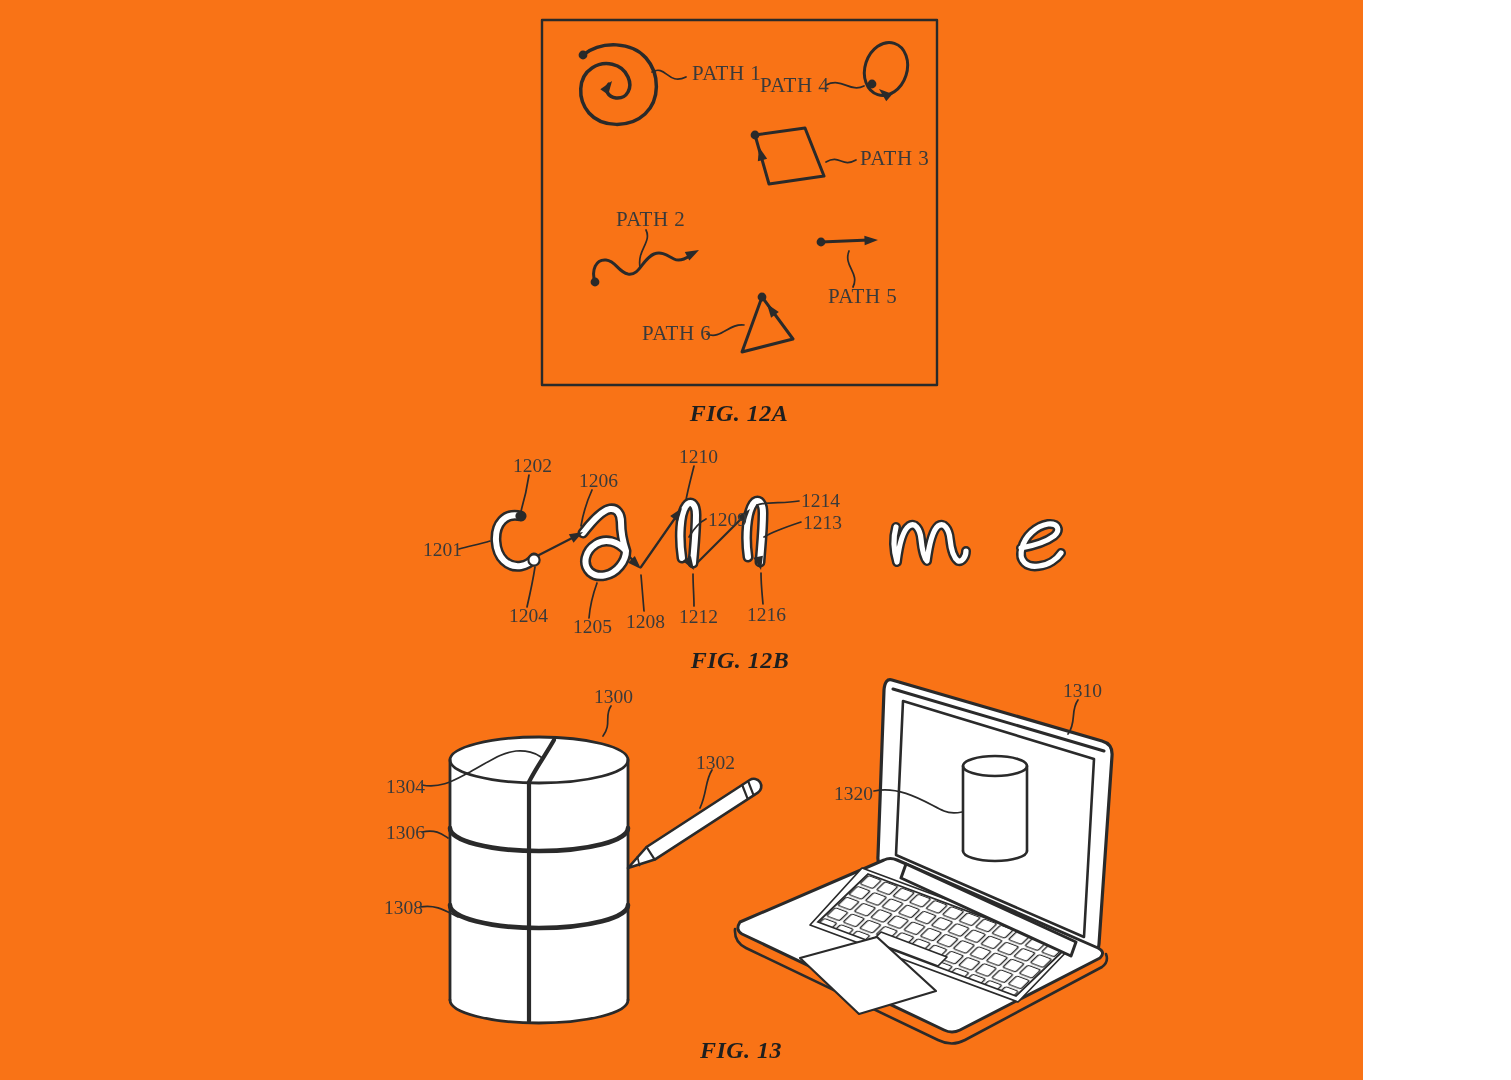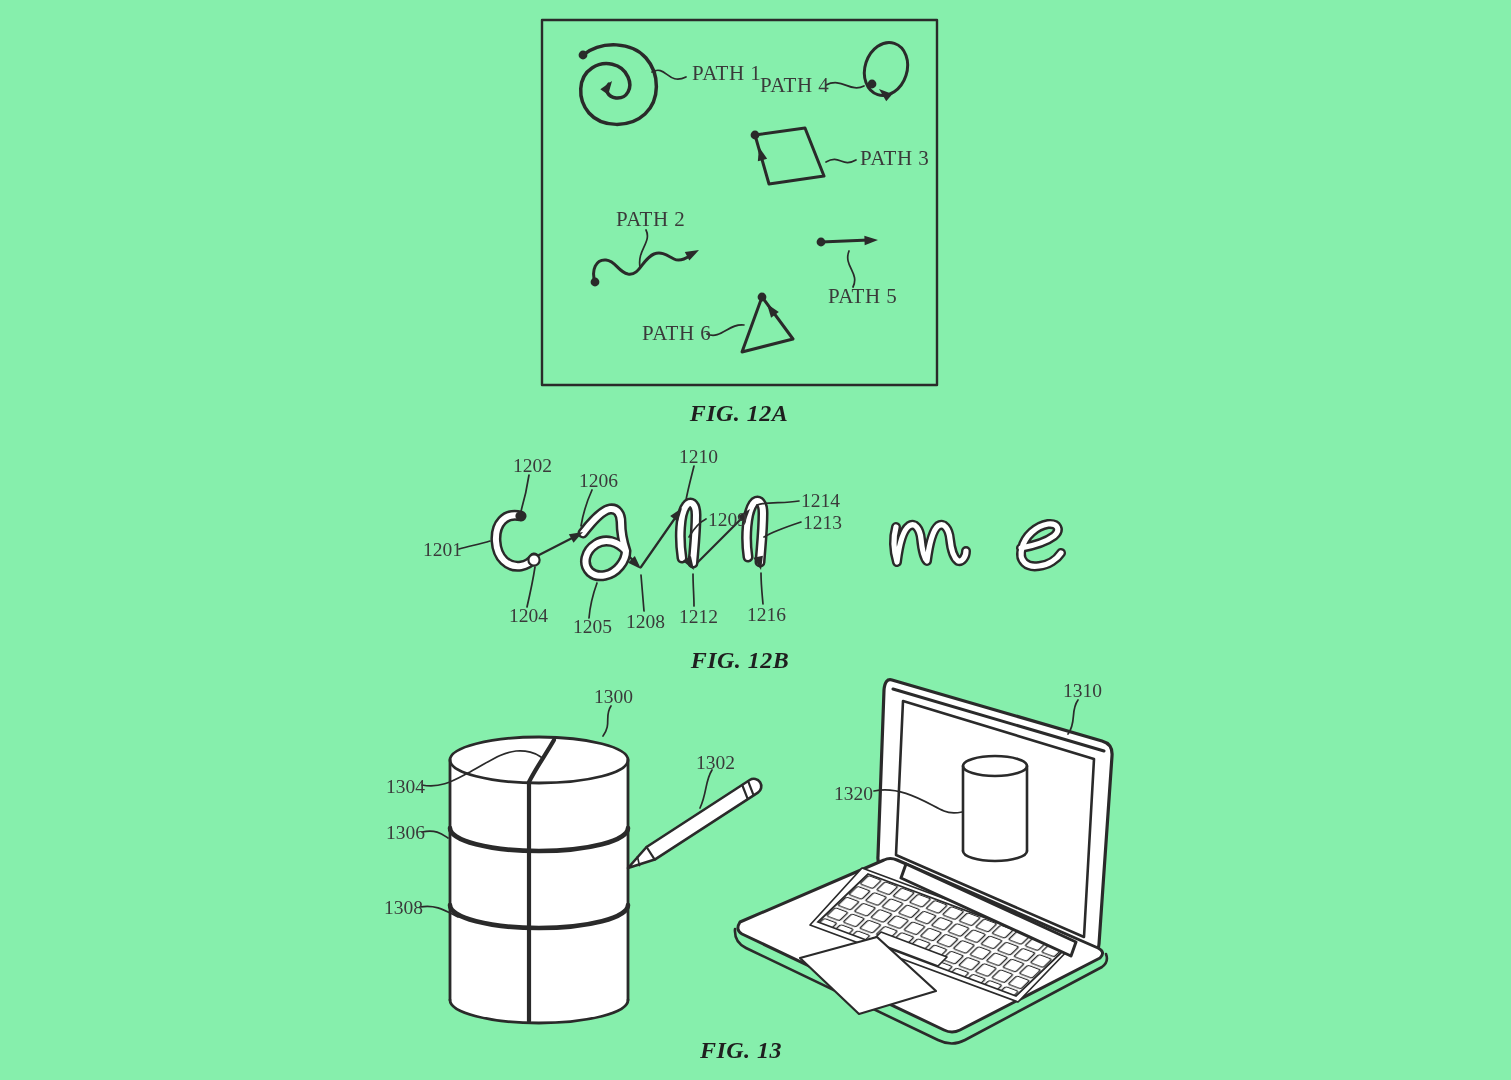--- a/index.html
+++ b/index.html
@@ -1,16 +1,16 @@
 <!DOCTYPE html>
 <html><head>
 <meta charset="utf-8">
 <style>
   html,body{margin:0;padding:0;background:#ffffff;}
-  .sheet{position:relative;width:1511px;height:1080px;background:#86efac;overflow:hidden;}
+  .sheet{position:relative;width:1363px;height:1080px;background:#f97316;overflow:hidden;}
   svg{position:absolute;left:0;top:0;}
   .ink{stroke:#2a2a2a;fill:none;stroke-linecap:round;stroke-linejoin:round;}
   .w2{stroke-width:1.7;} .w22{stroke-width:2.2;} .w26{stroke-width:2.6;} .w3{stroke-width:3;}
   .w35{stroke-width:3.5;} .bold{stroke-width:4.6;} .seam{stroke-width:4.2;}
   .fillw{fill:#ffffff;}
   .dot{fill:#2a2a2a;stroke:none;}
   .ah{fill:#2a2a2a;stroke:none;}
   .rib-b{stroke:#2a2a2a;fill:none;stroke-width:11;stroke-linecap:round;stroke-linejoin:round;}
   .rib-w{stroke:#ffffff;fill:none;stroke-width:6;stroke-linecap:round;stroke-linejoin:round;}
   .me-b{stroke:#2a2a2a;fill:none;stroke-width:10;stroke-linecap:round;stroke-linejoin:round;}

